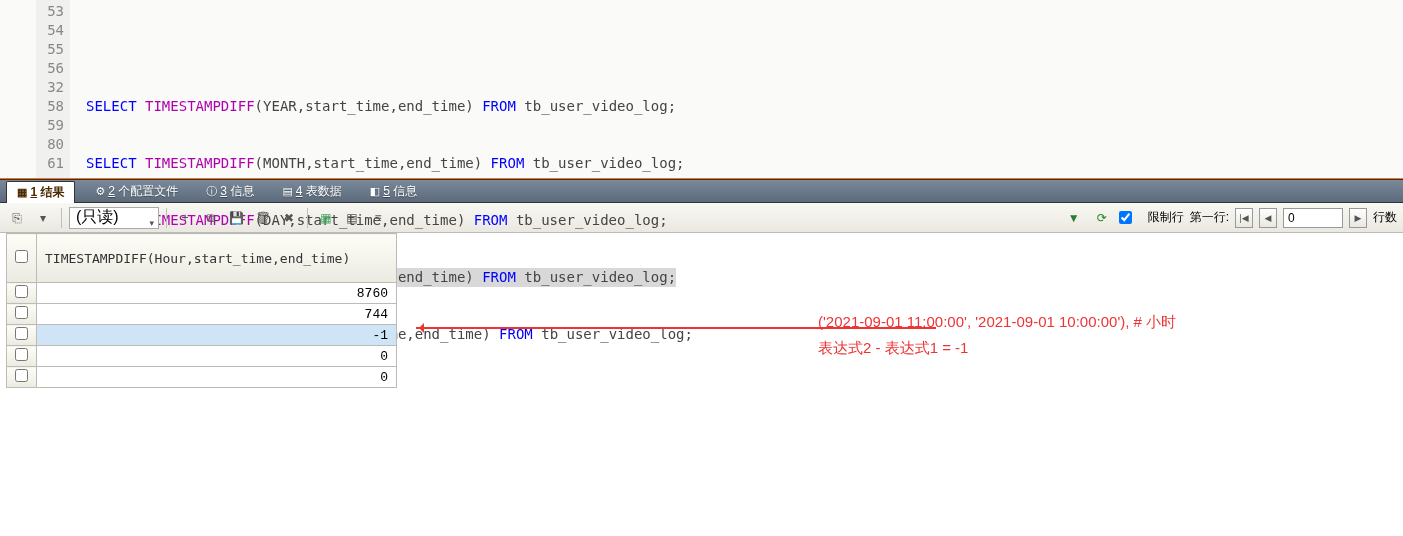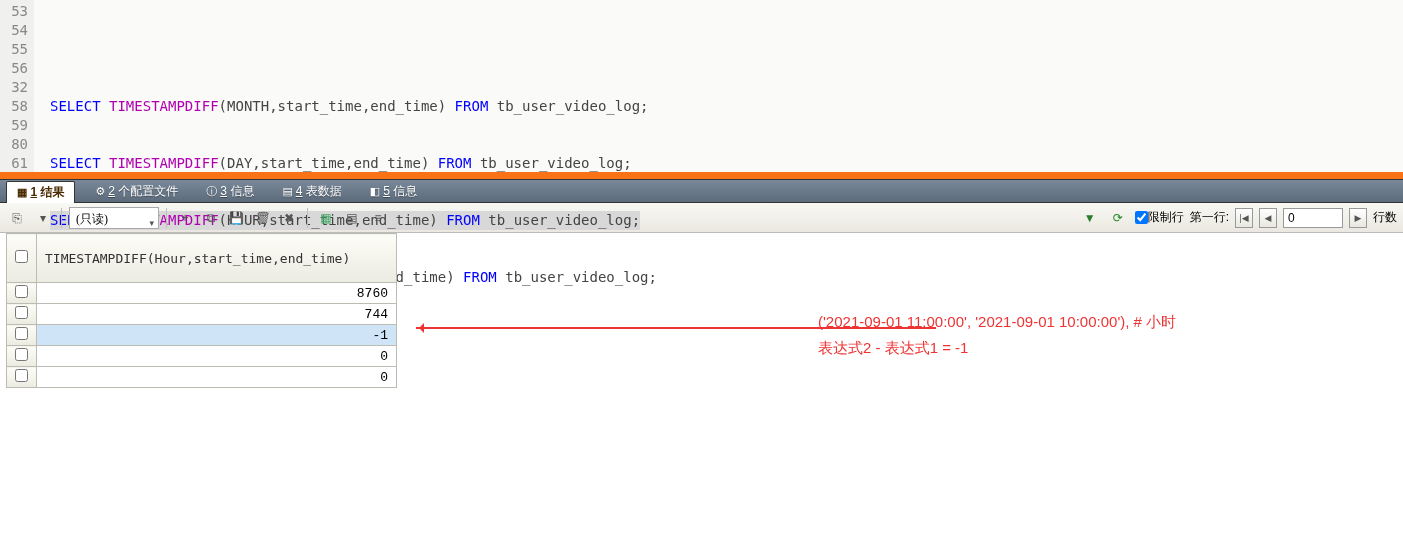--- a/index.html
+++ b/index.html
@@ -9,21 +9,22 @@
       background: #fff;
       width: 1403px;
       height: 536px;
       overflow: hidden;
     }
     
     .editor {
       display: flex;
       background: #fafaf8;
       height: 179px;
-      border-bottom: 7px solid #f97316;
+      border-bottom: 1px solid #f97316;
+      padding-left: 36px;
     }
     .gutter {
       background: #f0f0ee;
       color: #888;
       text-align: right;
       padding: 2px 6px 2px 4px;
       font-family: Consolas, monospace;
       font-size: 14px;
       line-height: 19px;
       user-select: none;
@@ -98,45 +99,44 @@
       border: 1px solid transparent;
       border-radius: 2px;
       color: #555;
     }
     .tb-sep { width: 1px; height: 20px; background: #c0c0b8; margin: 0 3px; }
     .dropdown {
       height: 22px;
       border: 1px solid #aaa;
       background: #fff;
       padding: 0 16px 0 6px;
-      font-size: 12px;
+      font-size: 16px;
       display: flex;
       align-items: flex-end;
       position: relative;
       cursor: pointer;
       min-width: 90px;
-      font-family: Liberation Serif, serif;
     }
     .dropdown::after {
       content: "▾"; position: absolute; right: 4px; color: #555; font-size: 9px;
     }
     .toolbar-right {
       margin-left: auto;
       display: flex;
       align-items: center;
       gap: 6px;
     }
     .toolbar-right input[type=text] {
       width: 60px; height: 20px; border: 1px solid #999; padding: 0 4px;
       font-size: 12px;
     }
     .chkbox {
       display: flex;
       align-items: center;
-      gap: 0;
+      gap: 16px;
     }
     .nav-btn {
       width: 18px; height: 20px;
       border: 1px solid #999;
       background: linear-gradient(#fff,#e8e8e0);
       display: flex; align-items: center; justify-content: center;
       cursor: pointer;
       font-size: 9px;
       color: #555;
     }
@@ -223,20 +223,21 @@
     <div>55</div>
     <div>56</div>
     <div>32</div>
     <div>58</div>
     <div>59</div>
     <div>80</div>
     <div>61</div>
   </div>
   <div class="code">
     <div class="code-line"></div>
+    <div class="code-line"><span class="kw">SELECT</span> <span class="fn">TIMESTAMPDIFF</span><span class="id">(YEAR,start_time,end_time)</span> <span class="kw">FROM</span> <span class="id">tb_user_video_log;</span></div>
     <div class="code-line"><span class="kw">SELECT</span> <span class="fn">TIMESTAMPDIFF</span><span class="id">(MONTH,start_time,end_time)</span> <span class="kw">FROM</span> <span class="id">tb_user_video_log;</span></div>
     <div class="code-line"><span class="kw">SELECT</span> <span class="fn">TIMESTAMPDIFF</span><span class="id">(DAY,start_time,end_time)</span> <span class="kw">FROM</span> <span class="id">tb_user_video_log;</span></div>
     <div class="code-line"><span class="sel-line"><span class="kw">SELECT</span> <span class="fn">TIMESTAMPDIFF</span><span class="id">(HOUR,start_time,end_time)</span> <span class="kw">FROM</span> <span class="id">tb_user_video_log;</span></span></div>
     <div class="code-line"><span class="kw">SELECT</span> <span class="fn">TIMESTAMPDIFF</span><span class="id">(SECOND,start_time,end_time)</span> <span class="kw">FROM</span> <span class="id">tb_user_video_log;</span></div>
   </div>
 </div>
 
 <div class="tab-bar">
   <div class="tab active">
     <span class="tab-icon">▦</span>

